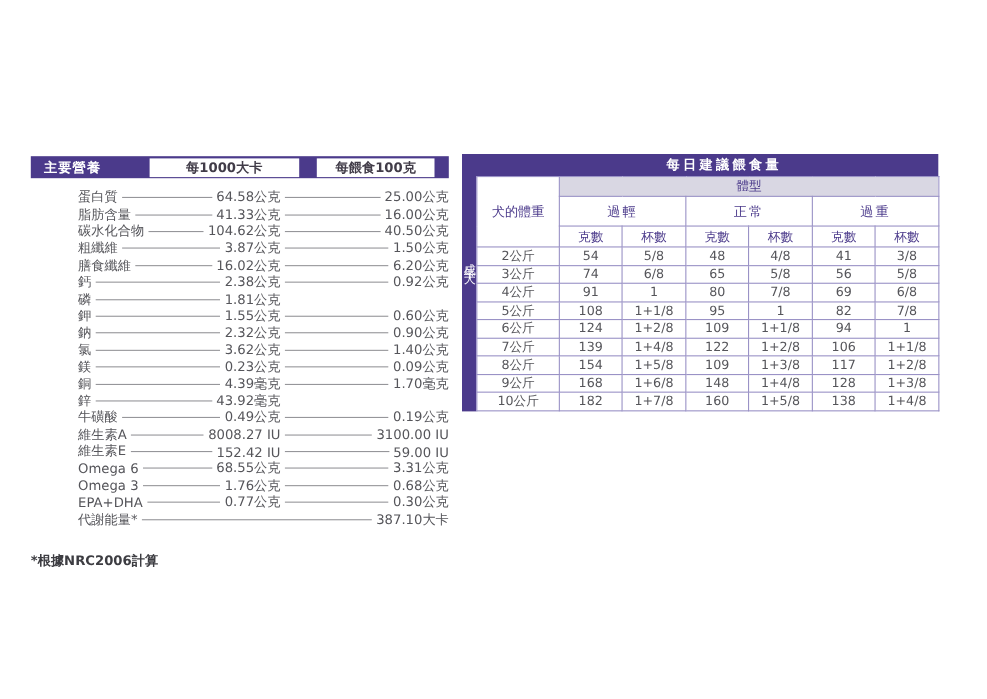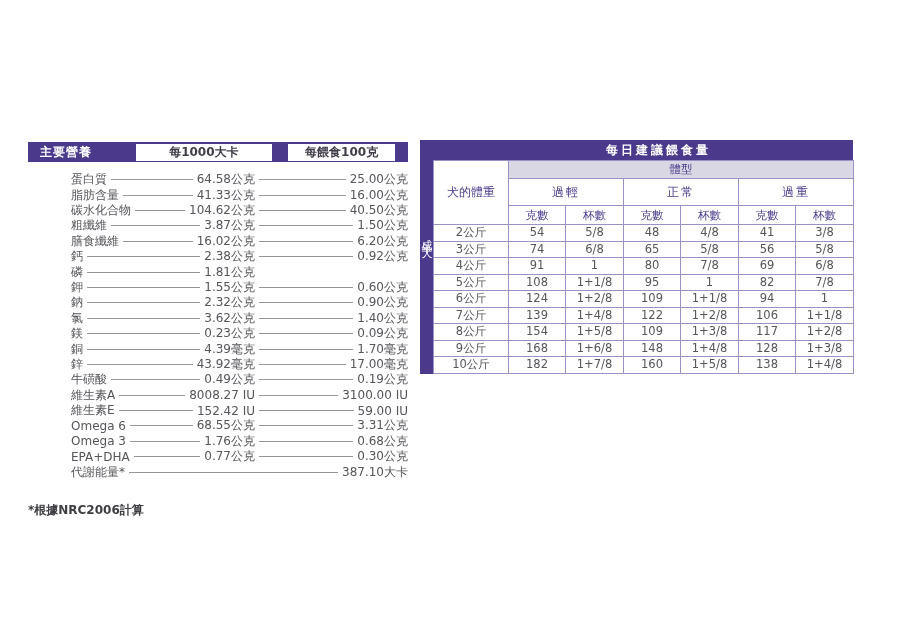--- a/index.html
+++ b/index.html
@@ -182,24 +182,20 @@
           <div class="n-seg n-seg2">
             <i class="n-line"></i>
             <span class="n-val">1.70毫克</span>
           </div>
         </div>
         <div class="n-row">
           <div class="n-seg n-seg1">
             <span class="n-label">鋅</span>
             <i class="n-line"></i>
             <span class="n-val">43.92毫克</span>
-          </div>
-          <div class="n-seg n-seg2">
-            <i class="n-line"></i>
-            <span class="n-val">17.00毫克</span>
           </div>
         </div>
         <div class="n-row">
           <div class="n-seg n-seg1">
             <span class="n-label">牛磺酸</span>
             <i class="n-line"></i>
             <span class="n-val">0.49公克</span>
           </div>
           <div class="n-seg n-seg2">
             <i class="n-line"></i>

